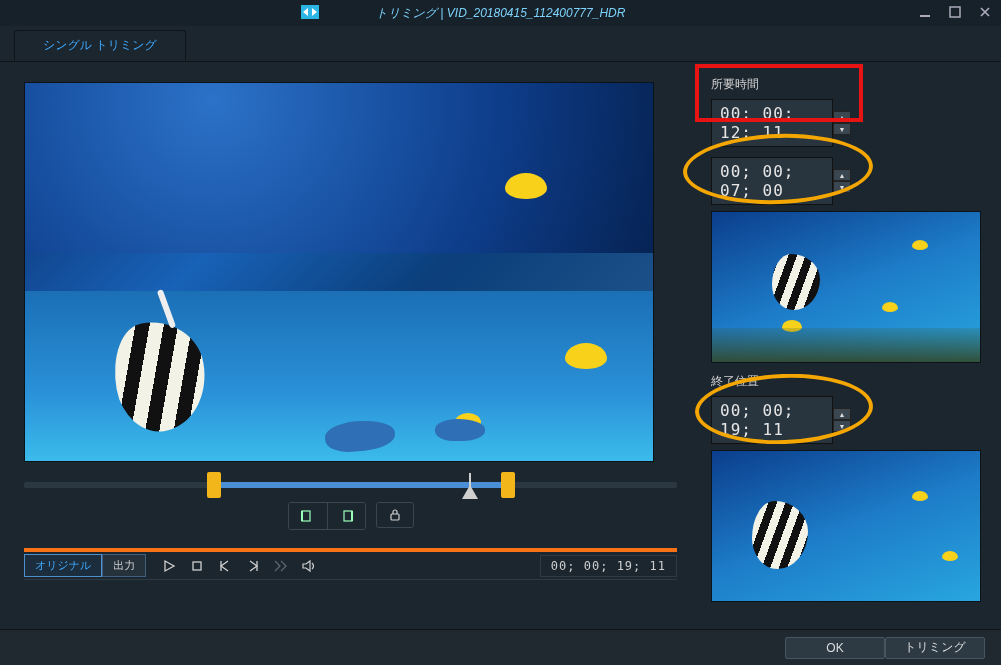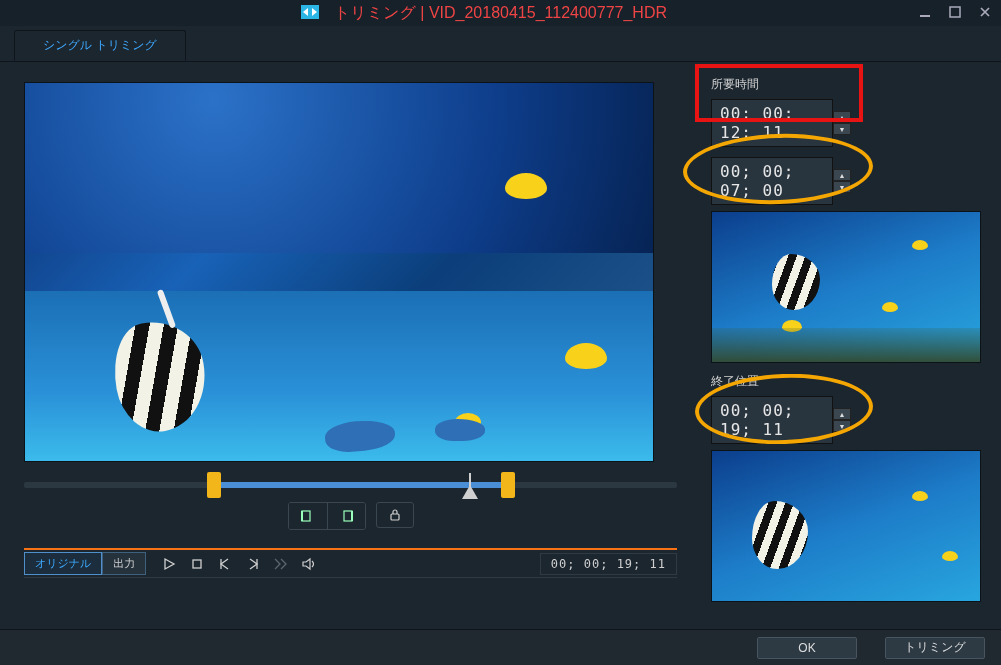--- a/index.html
+++ b/index.html
@@ -1,19 +1,19 @@
 <!DOCTYPE html>
 <html><head>
 <meta charset="utf-8">
 <style>
   * { box-sizing: border-box; margin: 0; padding: 0; font-family: "Meiryo", "Yu Gothic", sans-serif; }
   body { background: #1a1a1a; width: 1001px; height: 665px; overflow: hidden; color: #cfcfcf; font-size: 12px; }
   .window { width: 1001px; height: 665px; display: flex; flex-direction: column; background: #1f2a33; }
   .titlebar { height: 26px; background: #17212a; display: flex; align-items: center; justify-content: center; position: relative; }
-  .titlebar .title-text { color: #ef4444; font-size: 16px; }
+  .titlebar .title-text { color: #7dd3fc; font-size: 12px; font-style: italic; }
   .titlebar .app-icon { position: absolute; left: 50%; transform: translateX(-200px); top: 5px; }
   .titlebar .win-controls { position: absolute; right: 6px; top: 4px; display: flex; gap: 10px; }
   .titlebar .win-controls span { color: #9aa; font-size: 12px; cursor: pointer; padding: 2px 4px; }
 
   .content { flex: 1; display: flex; flex-direction: column; background: #1c262f; }
 
   .tab-row { display: flex; align-items: center; padding: 4px 14px 0 14px; border-bottom: 1px solid #0e1419; }
   .tab { padding: 6px 28px; font-size: 12px; border: 1px solid #0e1419; background: #232f39; color: #cfcfcf; cursor: pointer; border-top-left-radius: 3px; border-top-right-radius: 3px; margin-right: 4px; }
   .tab.active { background: #1c262f; border-bottom-color: #1c262f; color: #3ea9ff; }
 
@@ -43,42 +43,42 @@
   .handle.out { left:73%; }
   .playhead { position:absolute; top:-3px; left:67%; width:0; height:0; border-left:8px solid transparent; border-right:8px solid transparent; border-bottom:14px solid #d0d0d0; transform: translateY(6px) rotate(0deg); }
   .playhead::after { content:""; position:absolute; left:-1px; top:-12px; width:2px; height:14px; background:#d0d0d0; }
 
   .ctrl-buttons { display:flex; justify-content:center; gap:10px; margin-top:14px; }
   .ctrl-group { display:flex; border:1px solid #3a4650; border-radius:3px; overflow:hidden; }
   .ctrl-group button, .iconbtn { background:#1c262f; border:none; color:#cfcfcf; width:38px; height:26px; cursor:pointer; display:flex; align-items:center; justify-content:center; }
   .ctrl-group button + button { border-left:1px solid #3a4650; }
   .iconbtn { border:1px solid #3a4650; border-radius:3px; }
 
-  .bottom-row { display:flex; align-items:center; margin-top:18px; padding:2px 0; border-top:2px solid #f97316; border-bottom:1px solid #2e3a44; }
+  .bottom-row { display:flex; align-items:center; margin-top:18px; padding:2px 0; border-top:4px solid #f97316; border-bottom:1px solid #2e3a44; }
   .out-tabs { display:flex; }
   .out-tabs .btn { padding:3px 10px; font-size:11px; border:1px solid #406080; background:#25313b; color:#cfcfcf; cursor:pointer; }
   .out-tabs .btn.active { color:#3ea9ff; border-color:#4f8fcc; background:#1c2e3d; }
   .play-row { display:flex; gap:10px; margin-left:14px; }
   .play-row span { color:#bfcbd3; font-size:14px; cursor:pointer; display:inline-flex; width:18px; justify-content:center; }
   .play-row span.dim { color:#5a6670; cursor:default; }
   .tc-box { margin-left:auto; border:1px solid #2e3a44; padding:3px 10px; font-family:monospace; letter-spacing:1px; font-size:12px; color:#cfcfcf; }
 
   .right { width:300px; padding: 14px 16px 8px 10px; display:flex; flex-direction:column; gap:10px; }
   .right-section { display:flex; flex-direction:column; gap:6px; }
   .right-label { font-size:12px; color:#d3d3d3; }
   .tc-input { display:flex; align-items:center; width:140px; }
   .tc-input .val { flex:1; background:#28343e; border:1px solid #111; padding:4px 8px; font-family:monospace; letter-spacing:1px; font-size:16px; color:#e6e6e6; }
   .spinner { display:flex; flex-direction:column; }
   .spinner button { width:18px; height:12px; background:#3a4650; border:1px solid #222; color:#ddd; font-size:7px; line-height:1; cursor:pointer; display:flex; align-items:center; justify-content:center; padding:0; }
   .thumb { width:270px; height:152px; background: linear-gradient(160deg,#0b3e8c 0%, #1d7cc8 50%, #28a6df 100%); position:relative; overflow:hidden; border:1px solid #0b1218; }
   .thumb .t-angel { position:absolute; left:60px; top:42px; width:48px; height:56px; background: repeating-linear-gradient(110deg,#111 0 8px,#f2f2e6 8px 16px); border-radius: 40% 60% 55% 45% / 55% 45% 55% 45%; }
   .thumb .t-yf { position:absolute; width:16px; height:10px; background:#f7d11a; border-radius:50% 50% 50% 50% / 60% 60% 40% 40%; }
   .thumb .coral { position:absolute; bottom:0; left:0; right:0; height:34px; background: linear-gradient(0deg, rgba(50,70,40,.9), rgba(60,90,60,.2)); }
 
-  .footer { height:36px; border-top:1px solid #0e1419; display:flex; align-items:center; justify-content:flex-end; gap:28px; padding:0 16px; background:#20292f; }
+  .footer { height:36px; border-top:1px solid #0e1419; display:flex; align-items:center; justify-content:flex-end; gap:0; padding:0 16px; background:#20292f; }
   .footer button { width:100px; height:22px; background:#2d3a44; border:1px solid #475560; color:#dcdcdc; font-size:12px; cursor:pointer; border-radius:2px; }
 
   
   .anno-rect { position:absolute; border:4px solid #e81313; pointer-events:none; }
   .anno-ellipse { position:absolute; border:4px solid #f4a603; border-radius:50%; pointer-events:none; transform: rotate(-2deg); }
 
   .right { position: relative; }
 
   svg { display:block; }
 </style>

